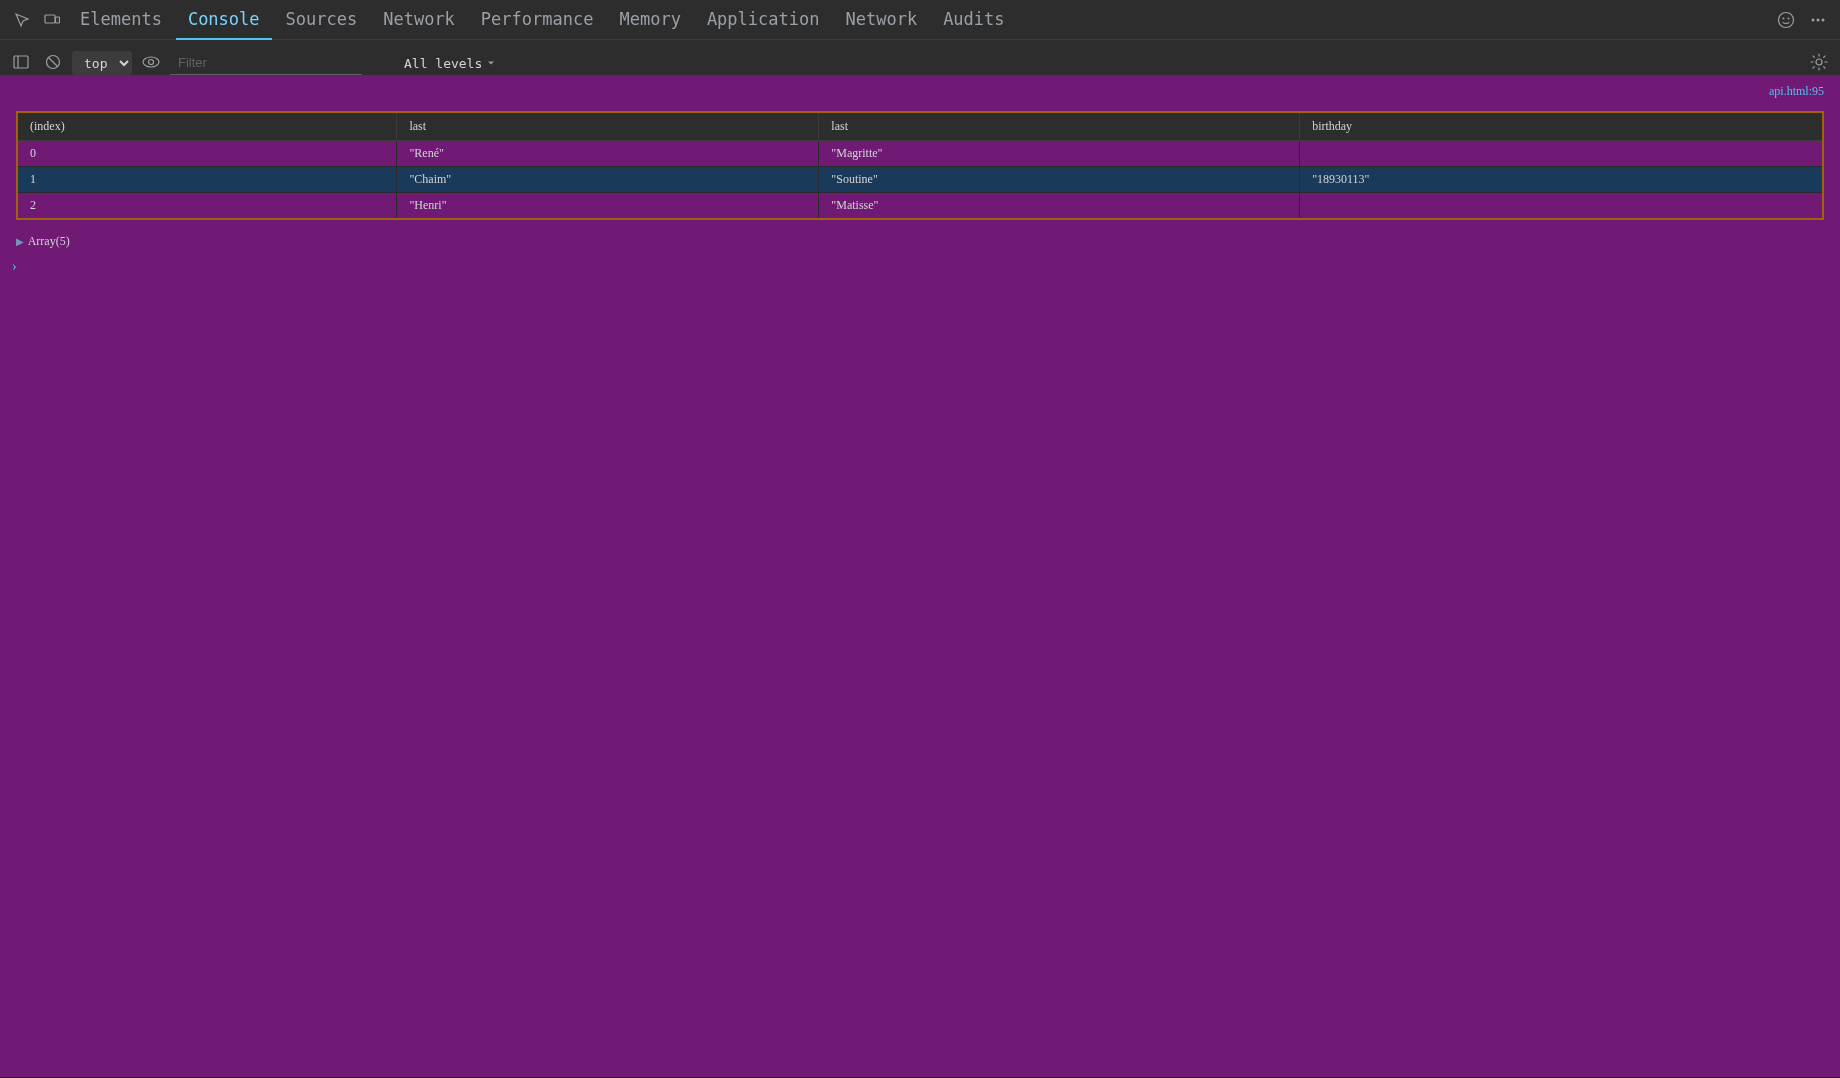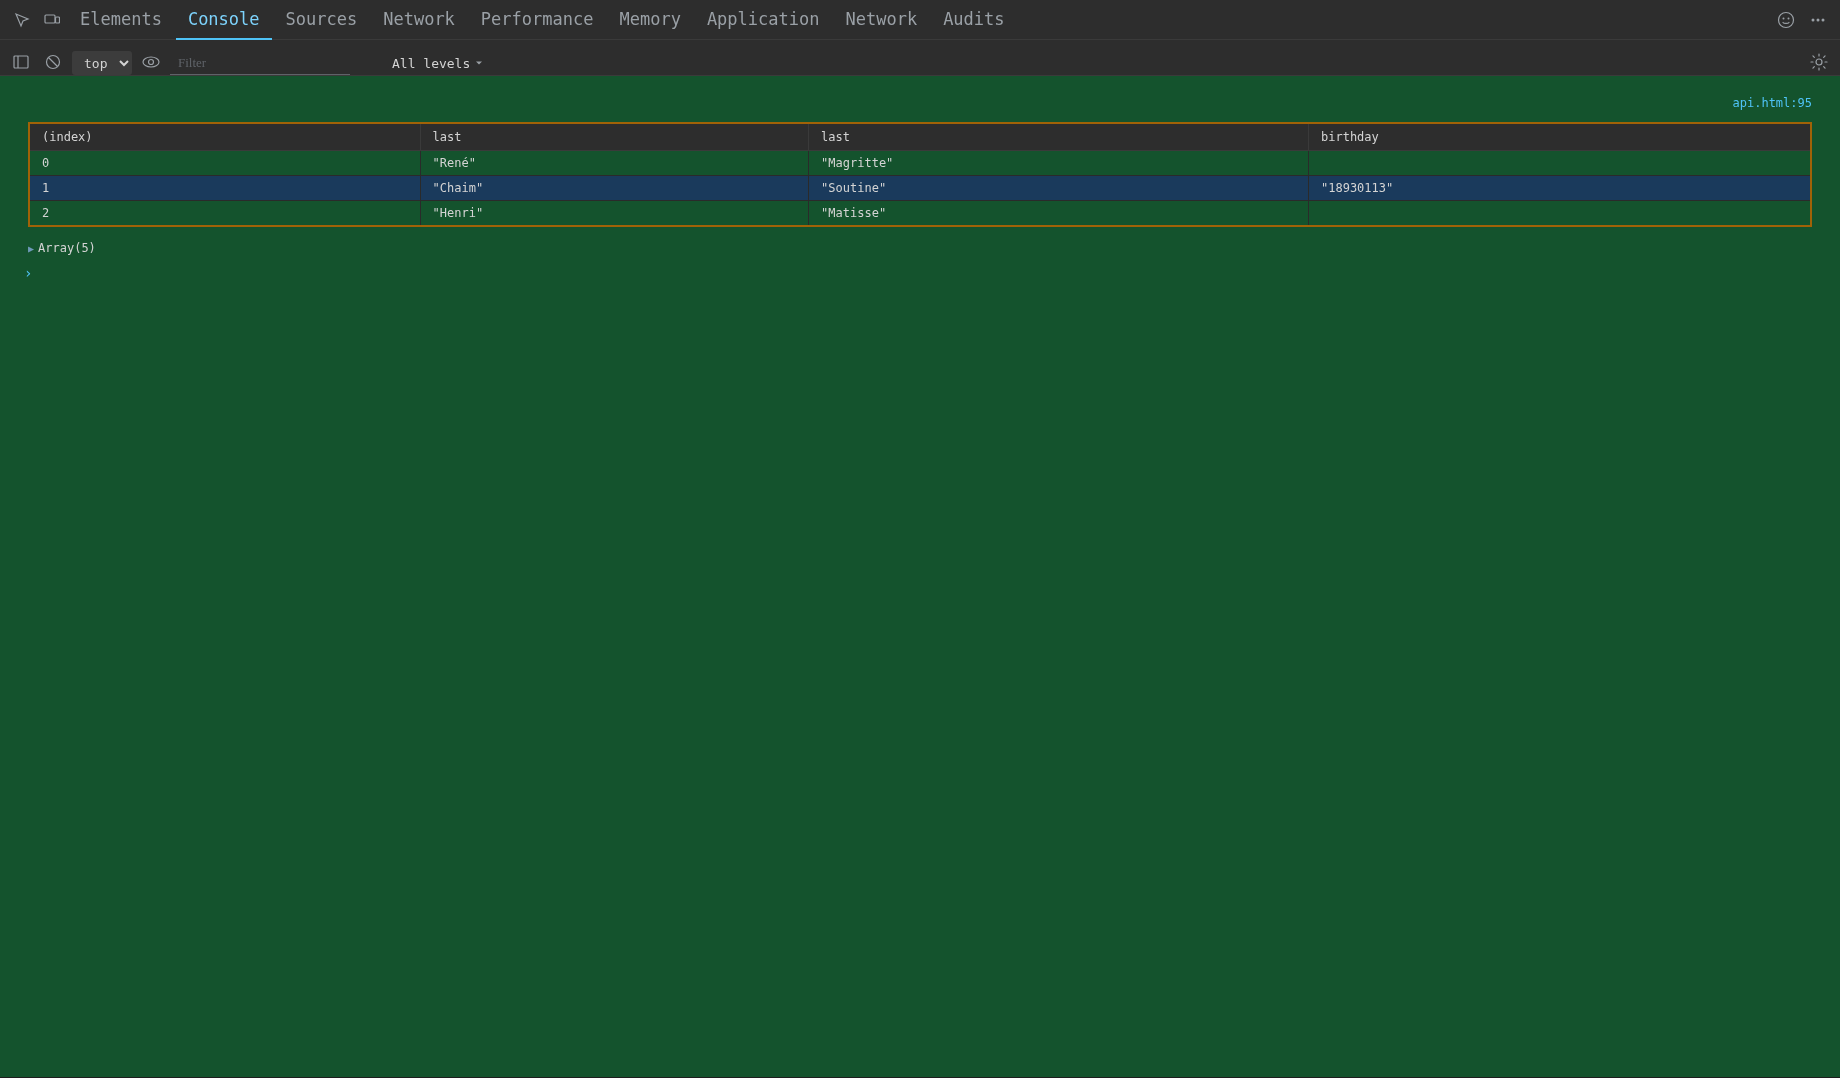--- a/index.html
+++ b/index.html
@@ -96,21 +96,21 @@
       font-family: inherit;
       cursor: pointer;
       gap: 4px;
     }
 
     .filter-input {
       background: transparent;
       border: none;
       color: #bef264;
       font-size: 13px;
-      font-family: Liberation Serif, serif;
+      font-family: Liberation Sans, sans-serif;
       outline: none;
       flex: 1;
       min-width: 100px;
       padding: 0 4px;
     }
     .filter-input::placeholder { color: #5f6368; }
 
     .filter-wrapper {
       display: flex;
       align-items: center;
@@ -143,24 +143,25 @@
       align-items: center;
       justify-content: center;
       width: 26px;
       height: 26px;
       cursor: pointer;
       color: #9aa0a6;
     }
 
     
     .console-content {
-      background: #14532d;
-      padding: 16px;
+      background: #701a75;
+      padding: 4px;
       height: calc(1078px - 77px);
       overflow-y: auto;
+      font-family: Liberation Serif, serif;
     }
 
     
     .file-ref {
       text-align: right;
       padding: 4px 12px;
       color: #4fc3f7;
       font-size: 12px;
       cursor: pointer;
     }

